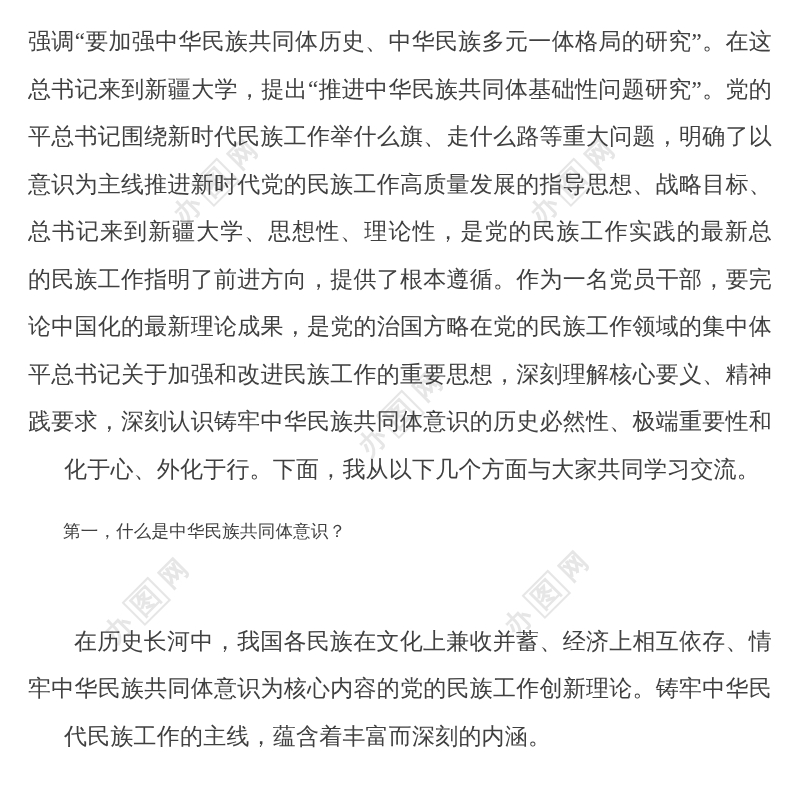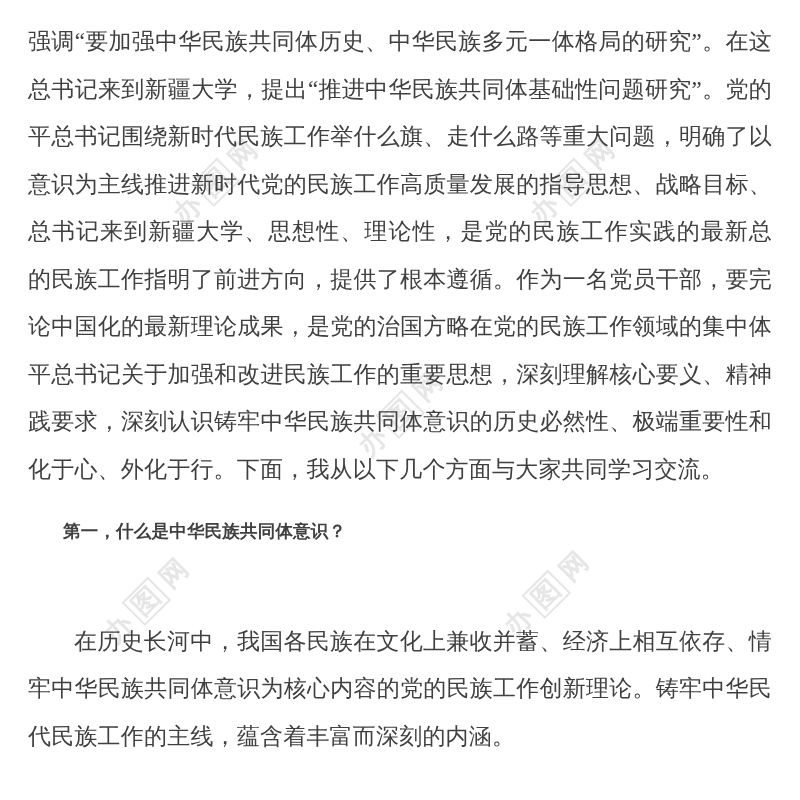--- a/index.html
+++ b/index.html
@@ -28,30 +28,31 @@
     font-size: 23px;
     line-height: 47.5px;
     height: 47.5px;
     overflow: hidden;
     text-align: justify;
     text-align-last: justify;
     letter-spacing: 0.2px;
   }
   .line.last {
     text-align-last: left;
+    margin-left: 36px;
   }
   .line.indent {
     text-indent: 2em;
   }
   .heading {
     margin: 15px 0 0 0;
     font-size: 17.5px;
     line-height: 47.5px;
     height: 47.5px;
-    font-weight: bold;
+    font-weight: normal;
     text-indent: 2em;
     letter-spacing: 0.2px;
   }
   .para2 {
     margin-top: 62px;
   }
   
   .wm {
     position: absolute;
     z-index: 1;

